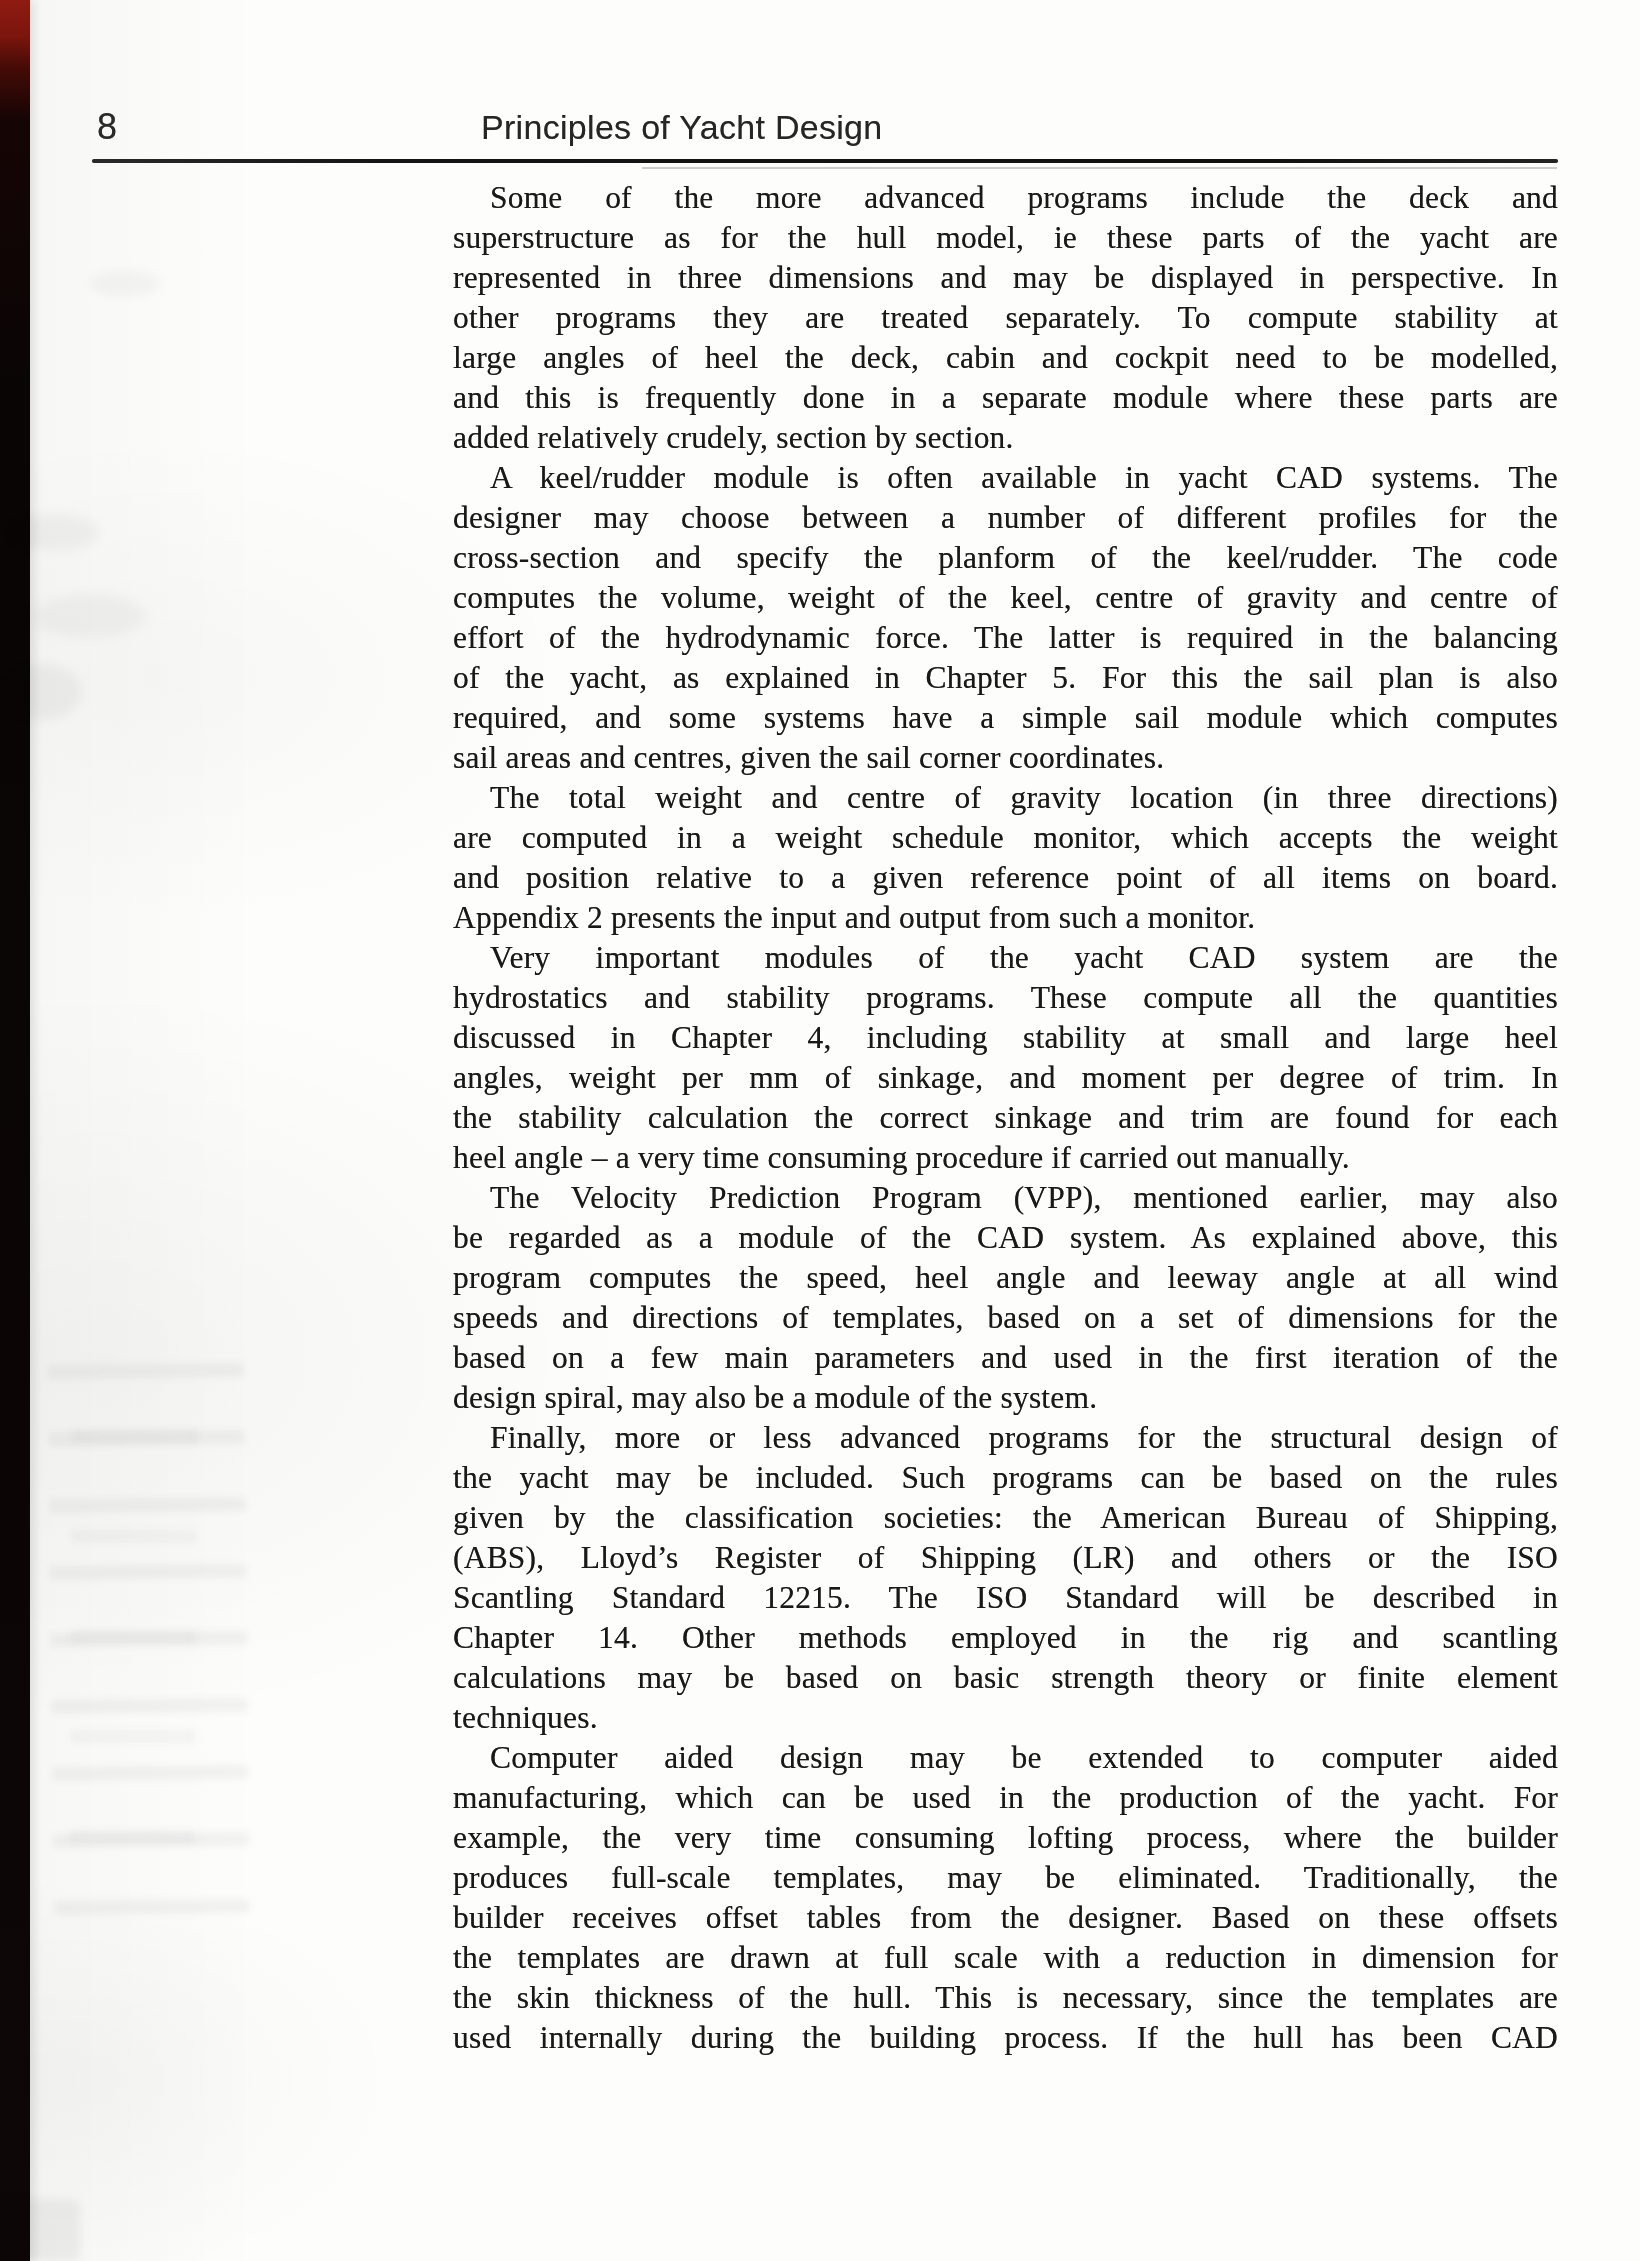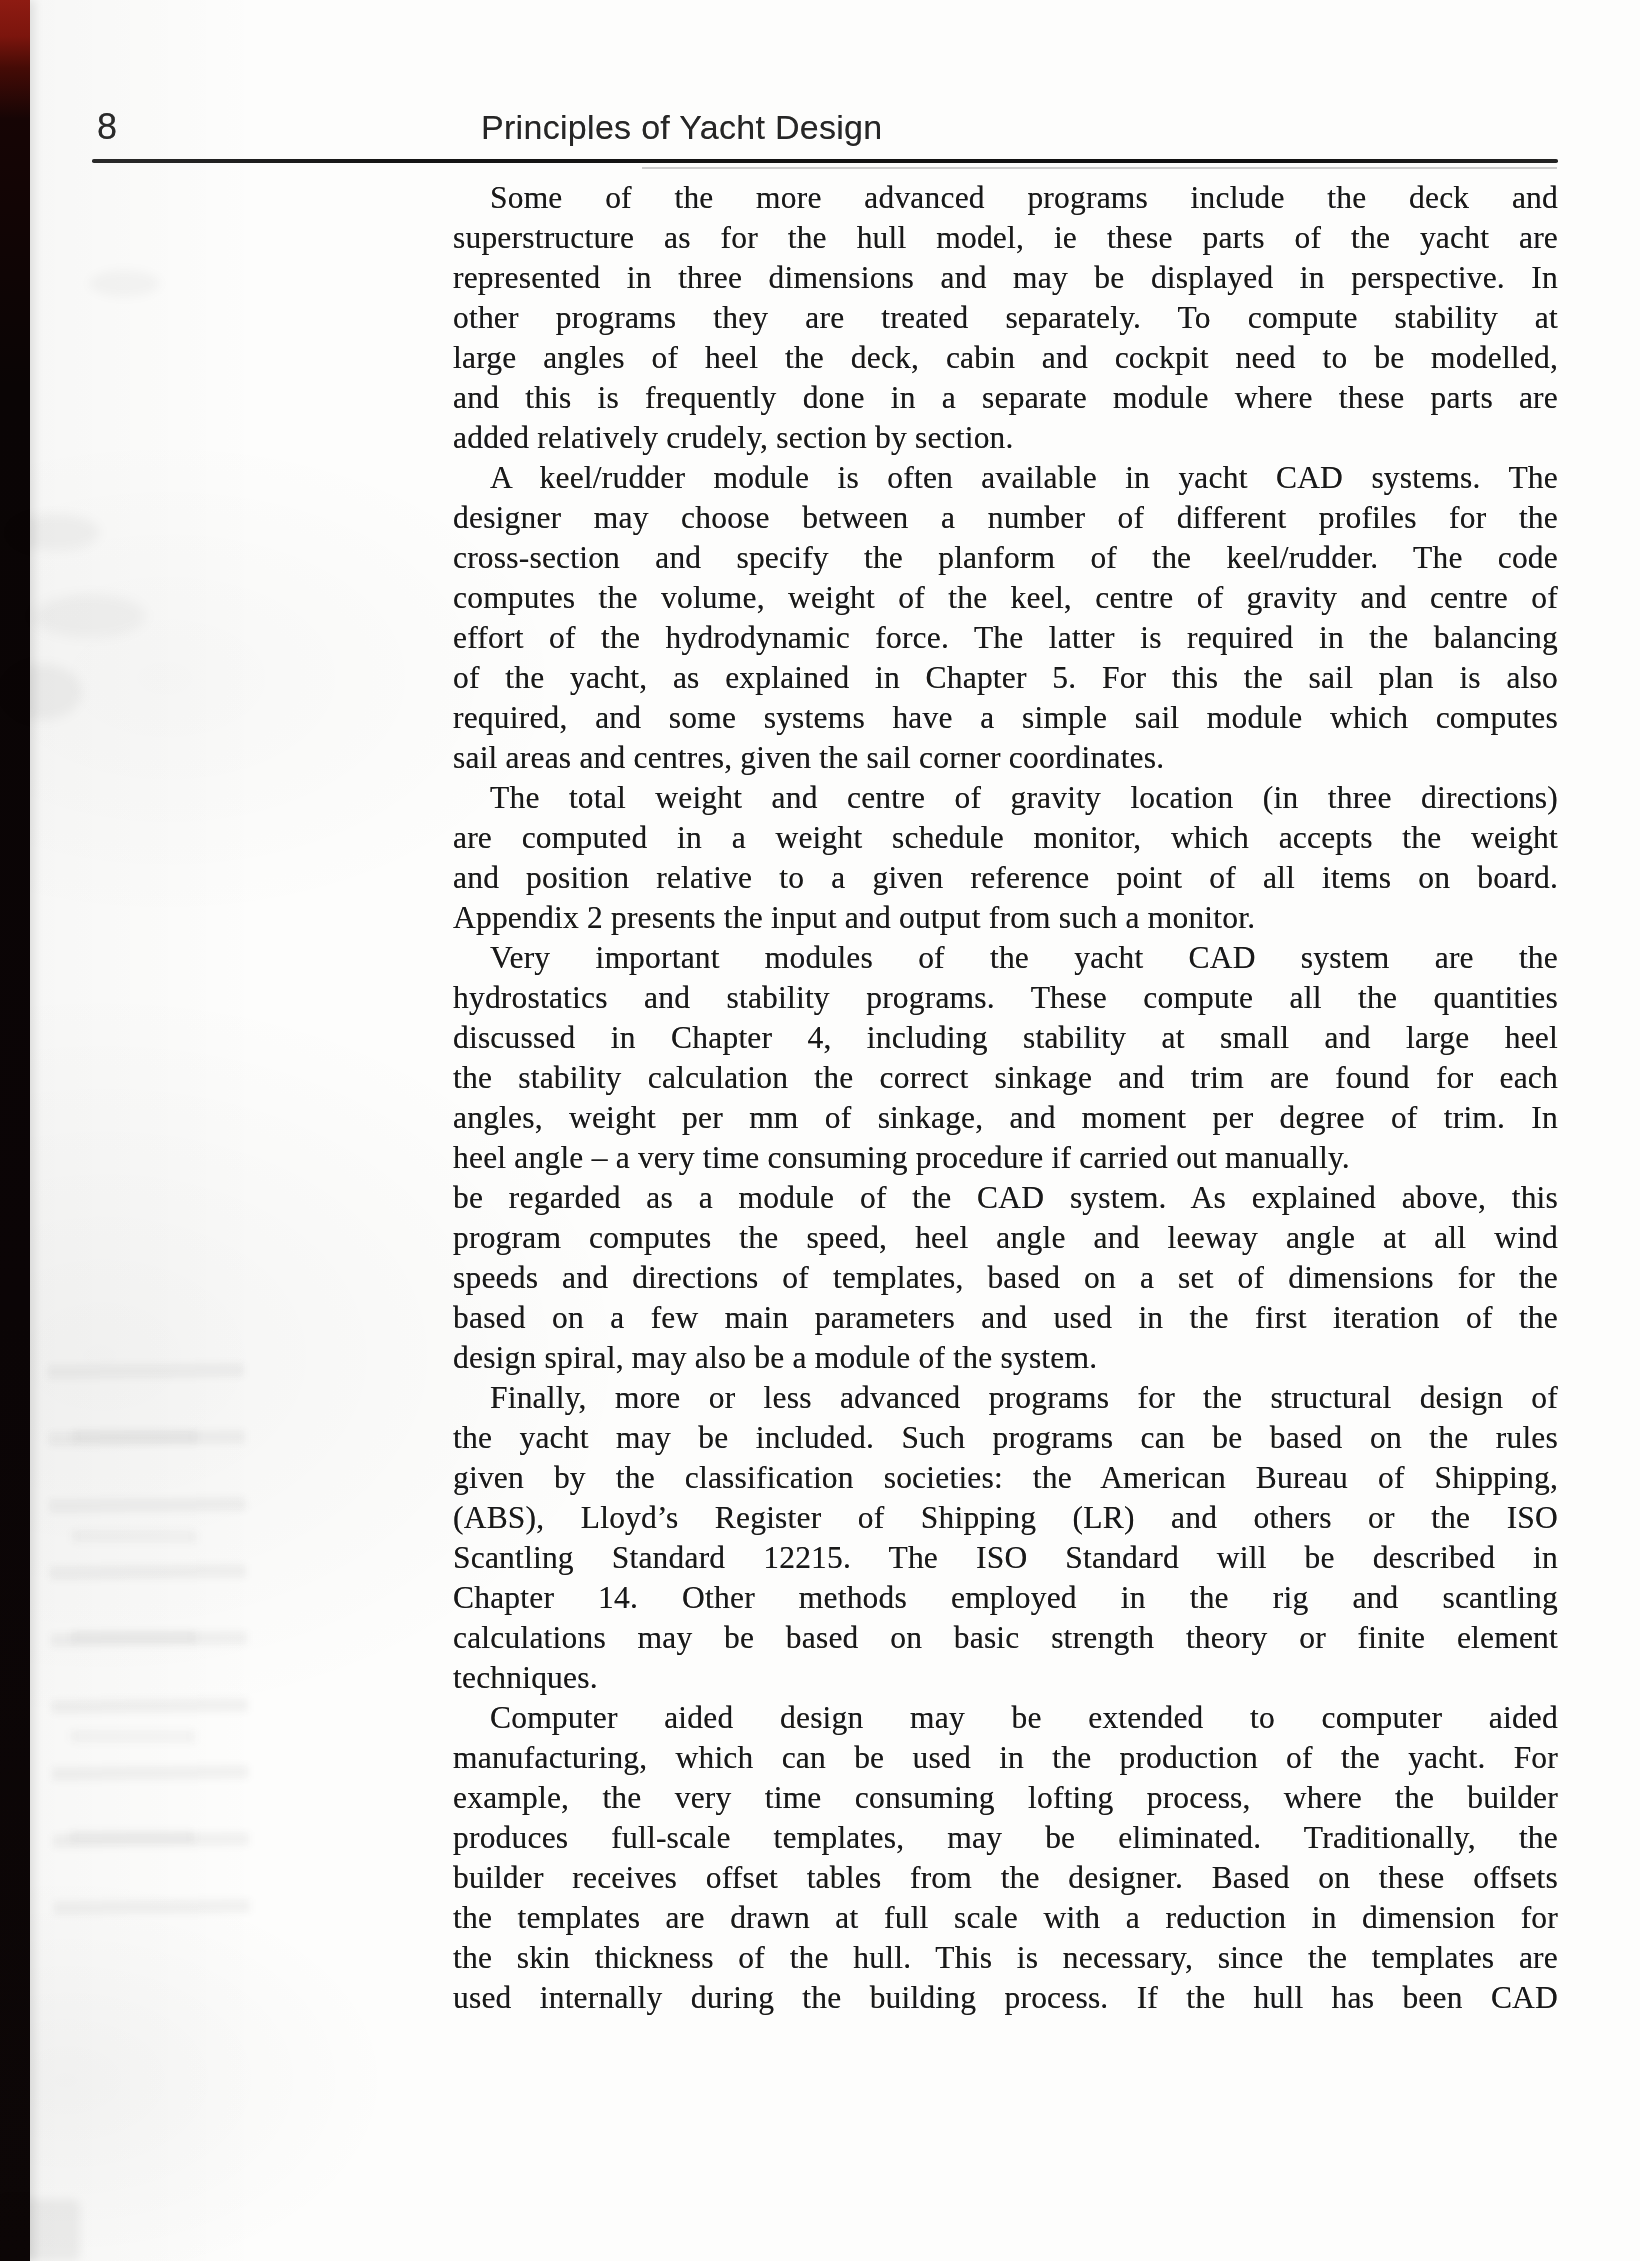--- a/index.html
+++ b/index.html
@@ -141,23 +141,24 @@
       <div class="line">of the yacht, as explained in Chapter 5. For this the sail plan is also</div>
       <div class="line">required, and some systems have a simple sail module which computes</div>
       <div class="line last">sail areas and centres, given the sail corner coordinates.</div>
       <div class="line first">The total weight and centre of gravity location (in three directions)</div>
       <div class="line">are computed in a weight schedule monitor, which accepts the weight</div>
       <div class="line">and position relative to a given reference point of all items on board.</div>
       <div class="line last">Appendix 2 presents the input and output from such a monitor.</div>
       <div class="line first">Very important modules of the yacht CAD system are the</div>
       <div class="line">hydrostatics and stability programs. These compute all the quantities</div>
       <div class="line">discussed in Chapter 4, including stability at small and large heel</div>
+      <div class="line">angles, weight per mm of sinkage, and moment per degree of trim. In</div>
       <div class="line">the stability calculation the correct sinkage and trim are found for each</div>
-      <div class="line">angles, weight per mm of sinkage, and moment per degree of trim. In</div>
       <div class="line last">heel angle – a very time consuming procedure if carried out manually.</div>
+      <div class="line first">The Velocity Prediction Program (VPP), mentioned earlier, may also</div>
       <div class="line italic">be regarded as a module of the CAD system. As explained above, this</div>
       <div class="line">program computes the speed, heel angle and leeway angle at all wind</div>
       <div class="line">speeds and directions of templates, based on a set of dimensions for the</div>
       <div class="line">based on a few main parameters and used in the first iteration of the</div>
       <div class="line last">design spiral, may also be a module of the system.</div>
       <div class="line first">Finally, more or less advanced programs for the structural design of</div>
       <div class="line">the yacht may be included. Such programs can be based on the rules</div>
       <div class="line">given by the classification societies: the American Bureau of Shipping,</div>
       <div class="line">(ABS), Lloyd’s Register of Shipping (LR) and others or the ISO</div>
       <div class="line">Scantling Standard 12215. The ISO Standard will be described in</div>

